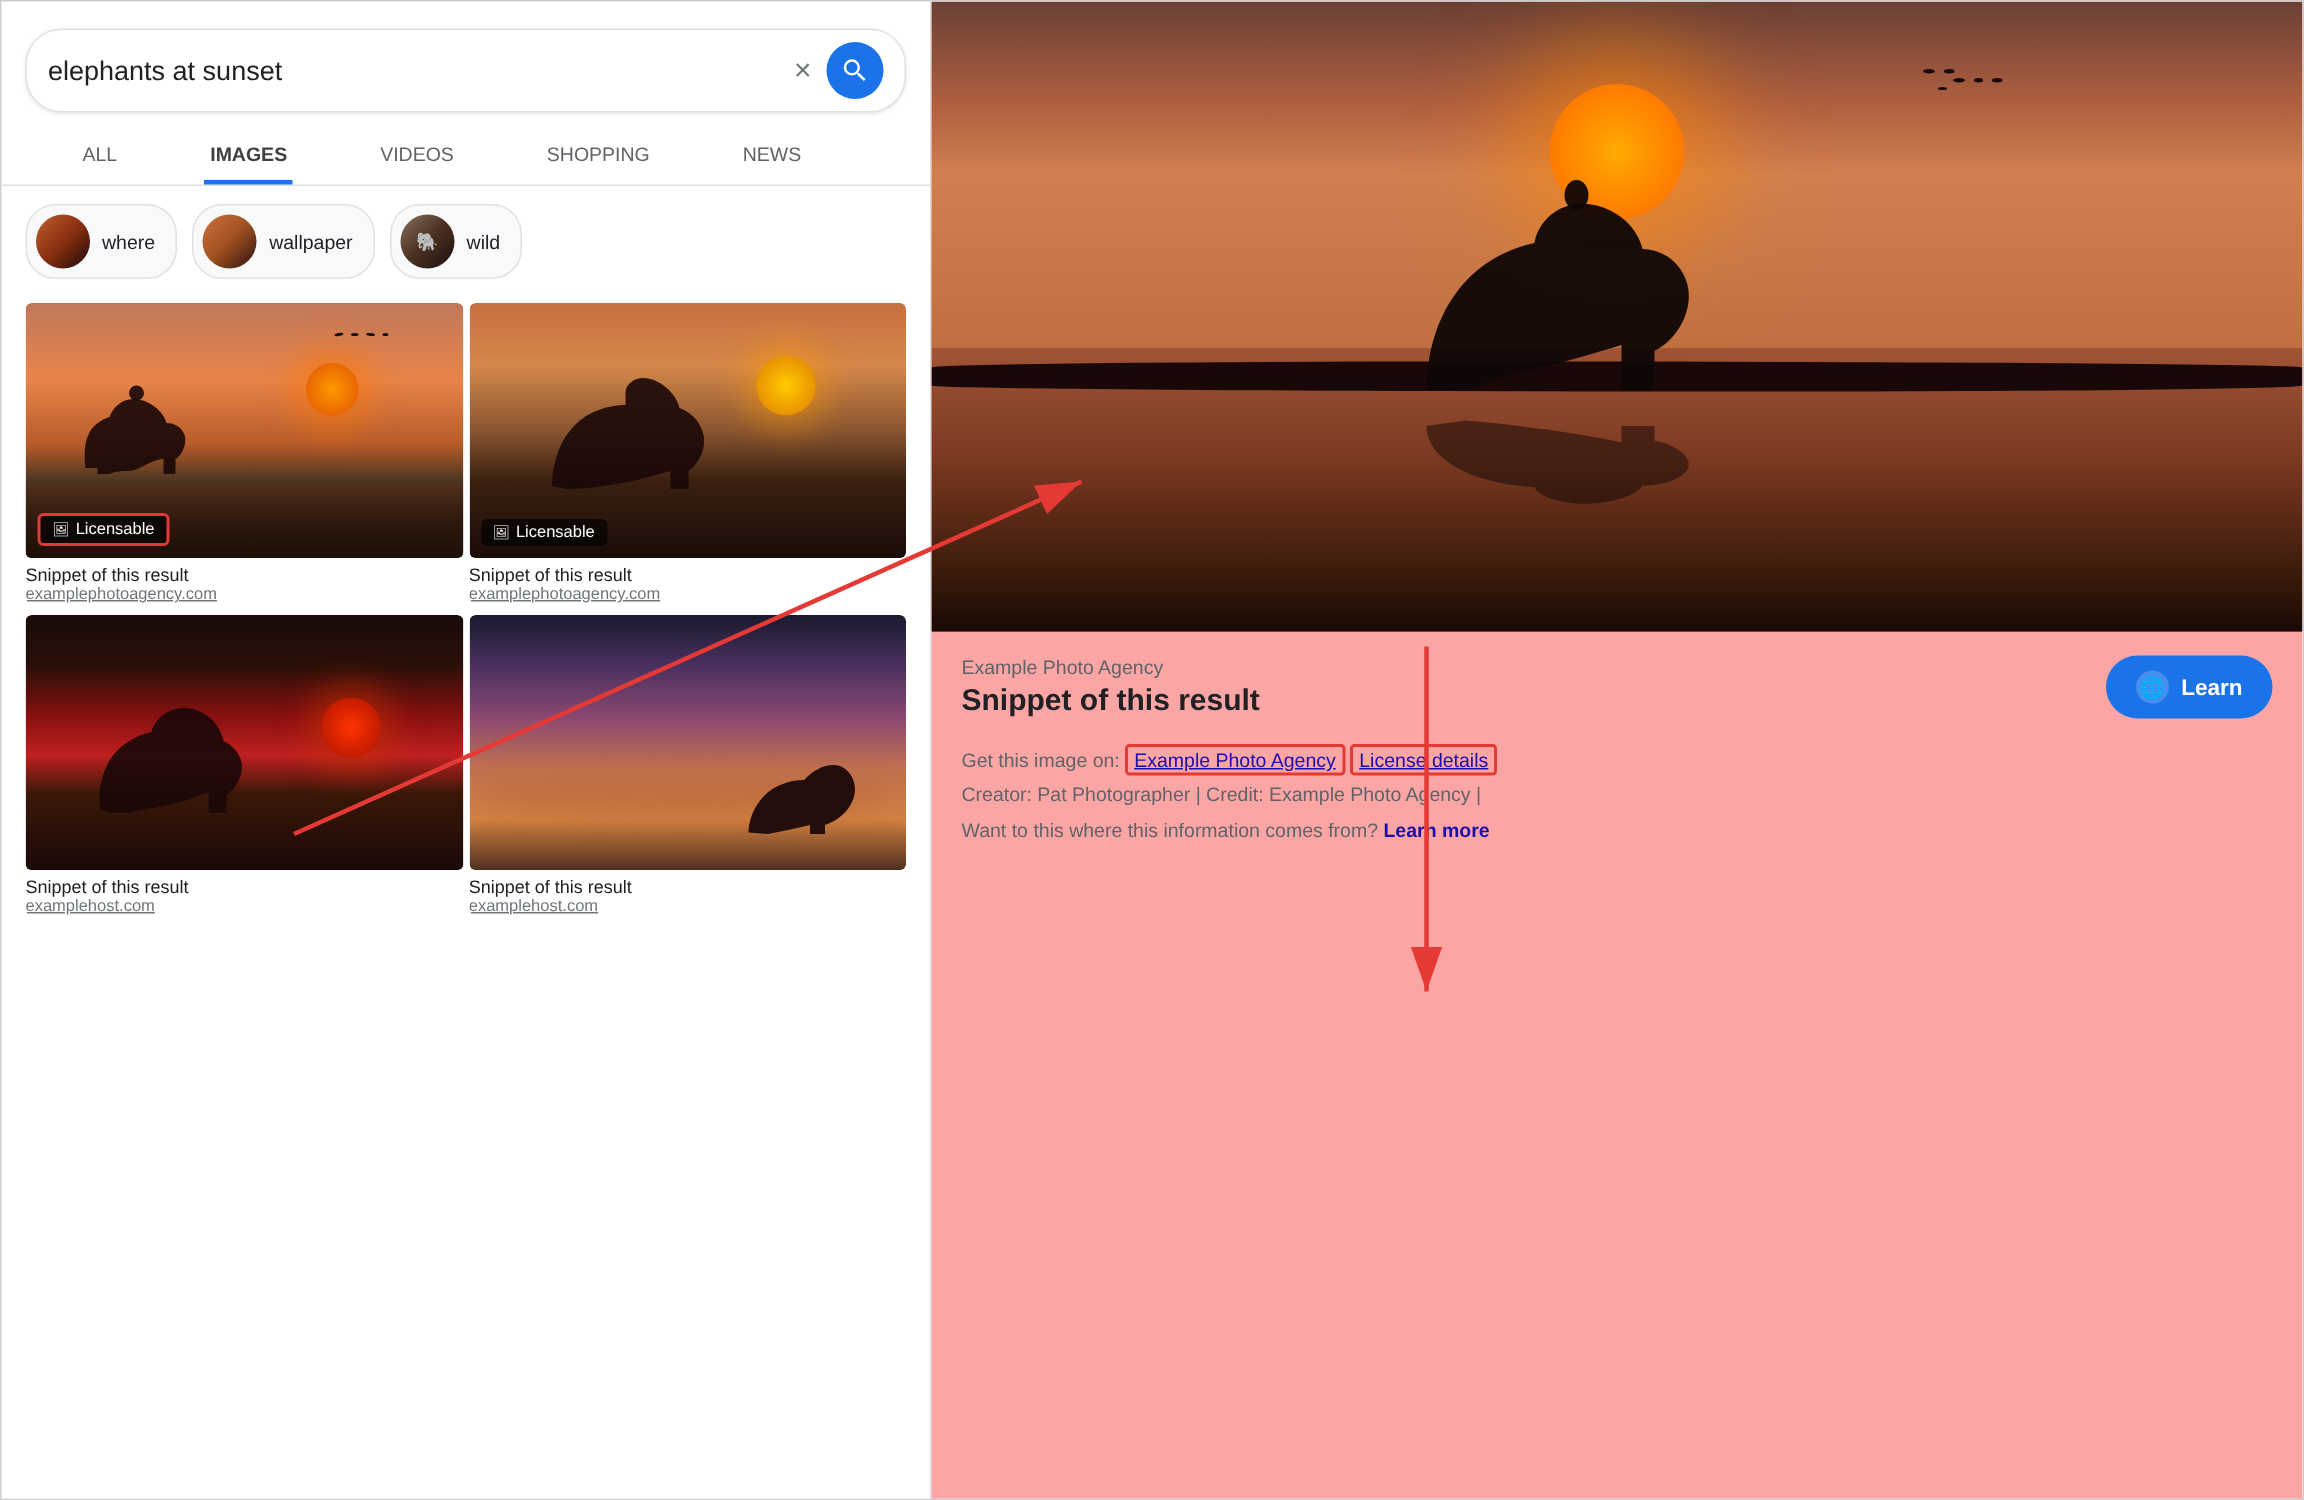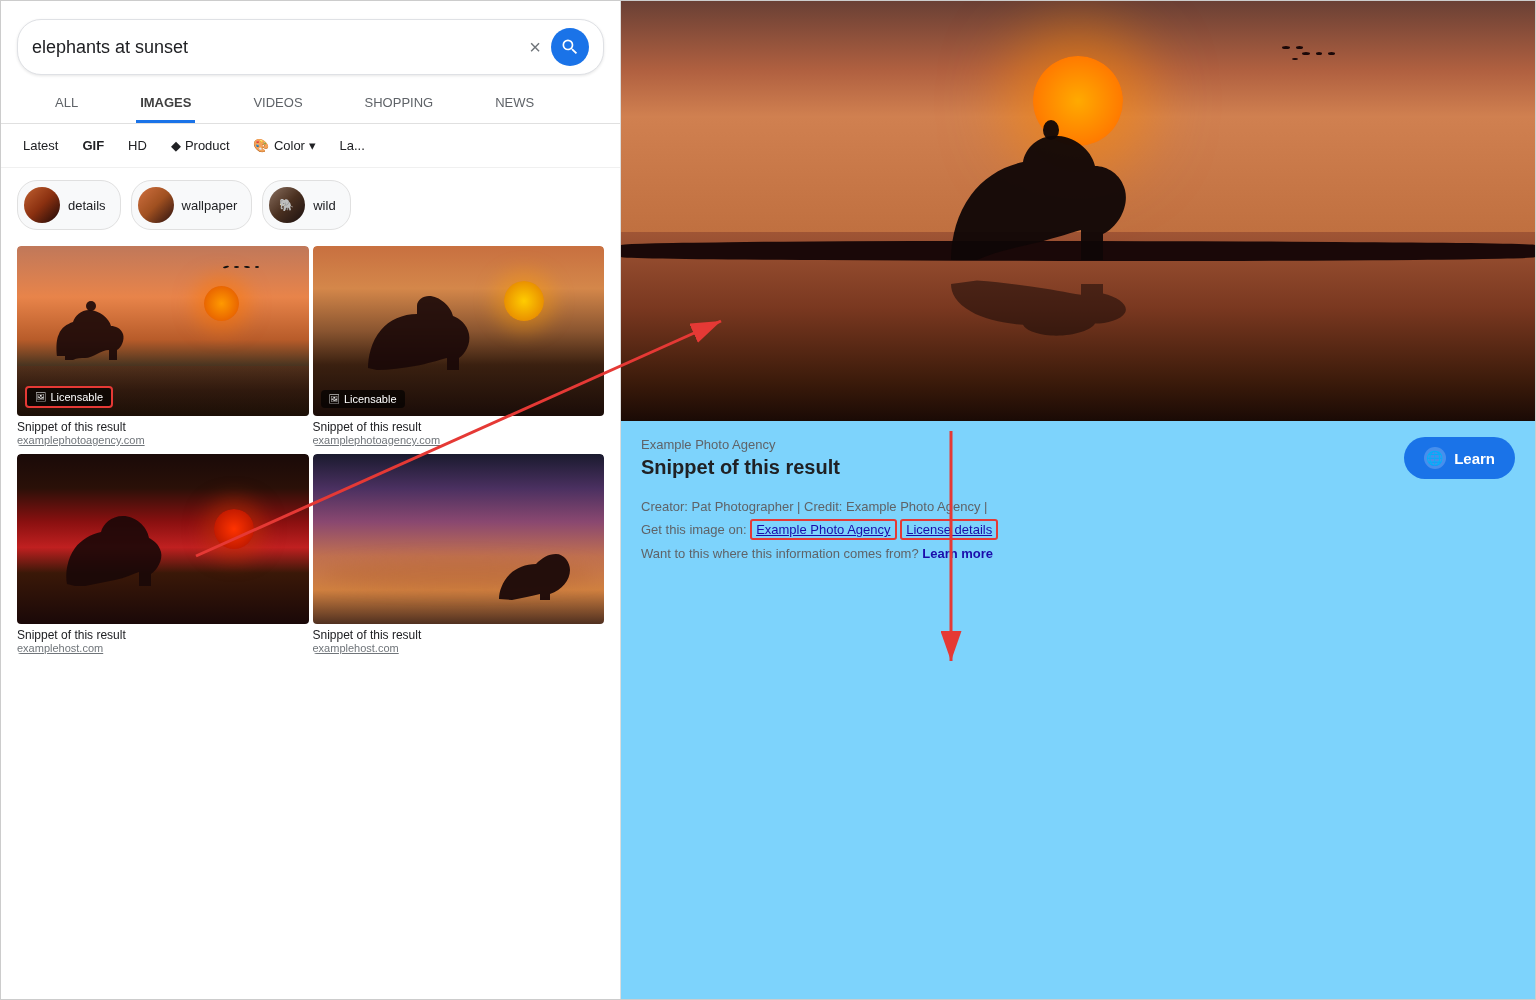--- a/index.html
+++ b/index.html
@@ -212,21 +212,21 @@
     .grid-source {
       font-size: 11px;
       color: #70757a;
       text-decoration: underline;
     }
 
     
     .right-panel {
       flex: 1;
       height: 1000px;
-      background: #7dd3fc;
+      background: #fca5a5;
       display: flex;
       flex-direction: column;
       overflow: hidden;
     }
 
     
     .viewer-image {
       width: 100%;
       height: 420px;
       background: linear-gradient(180deg, #7a5040 0%, #c06040 15%, #e08050 30%, #9a5030 45%, #4a2a15 60%, #1a0f08 75%, #0a0a0a 90%, #181010 100%);
@@ -379,40 +379,25 @@
     </div>
 
     <div class="tabs">
       <div class="tab">ALL</div>
       <div class="tab active">IMAGES</div>
       <div class="tab">VIDEOS</div>
       <div class="tab">SHOPPING</div>
       <div class="tab">NEWS</div>
     </div>
 
-    <div class="filters">
-      <div class="filter-item">Latest</div>
-      <div class="filter-item bold">GIF</div>
-      <div class="filter-item">HD</div>
-      <div class="filter-item with-icon">
-        <span>◆</span>
-        <span>Product</span>
-      </div>
-      <div class="filter-item with-icon">
-        <span>🎨</span>
-        <span>Color</span>
-        <span>▾</span>
-      </div>
-      <div class="filter-item">La...</div>
-    </div>
 
     <div class="chips-row">
       <div class="chip">
         <div class="chip-thumb" style="background: linear-gradient(135deg, #c06030, #8a3010, #1a0808);"></div>
-        <span class="chip-label">details</span>
+        <span class="chip-label">where</span>
       </div>
       <div class="chip">
         <div class="chip-thumb" style="background: linear-gradient(135deg, #d07040, #a05020, #2a1010);"></div>
         <span class="chip-label">wallpaper</span>
       </div>
       <div class="chip">
         <div class="chip-thumb" style="background: linear-gradient(135deg, #8a7060, #4a3020, #1a1010); display:flex; align-items:center; justify-content:center;">
           <span style="font-size:12px;">🐘</span>
         </div>
         <span class="chip-label">wild</span>
@@ -575,24 +560,24 @@
           <div class="detail-title">Snippet of this result</div>
         </div>
         <button class="visit-btn">
           <div class="visit-btn-icon">🌐</div>
           <span>Learn</span>
         </button>
       </div>
 
       <div class="detail-meta">
         <div>
+          <span>Get this image on: </span><span class="detail-link highlighted">Example Photo Agency</span> <span class="detail-link highlighted">License details</span>
+        </div>
+        <div>
           <span>Creator: Pat Photographer | Credit: </span><span>Example Photo Agency</span><span> |</span>
-        </div>
-        <div>
-          <span>Get this image on: </span><span class="detail-link highlighted">Example Photo Agency</span> <span class="detail-link highlighted">License details</span>
         </div>
         <div class="detail-learn">
           <span>Want to this where this information comes from? </span><strong>Learn more</strong>
         </div>
       </div>
     </div>
 
   </div>
 
   <svg class="red-arrow-svg" style="position:absolute;top:0;left:0;width:1536px;height:1000px;" viewBox="0 0 1536 1000">

